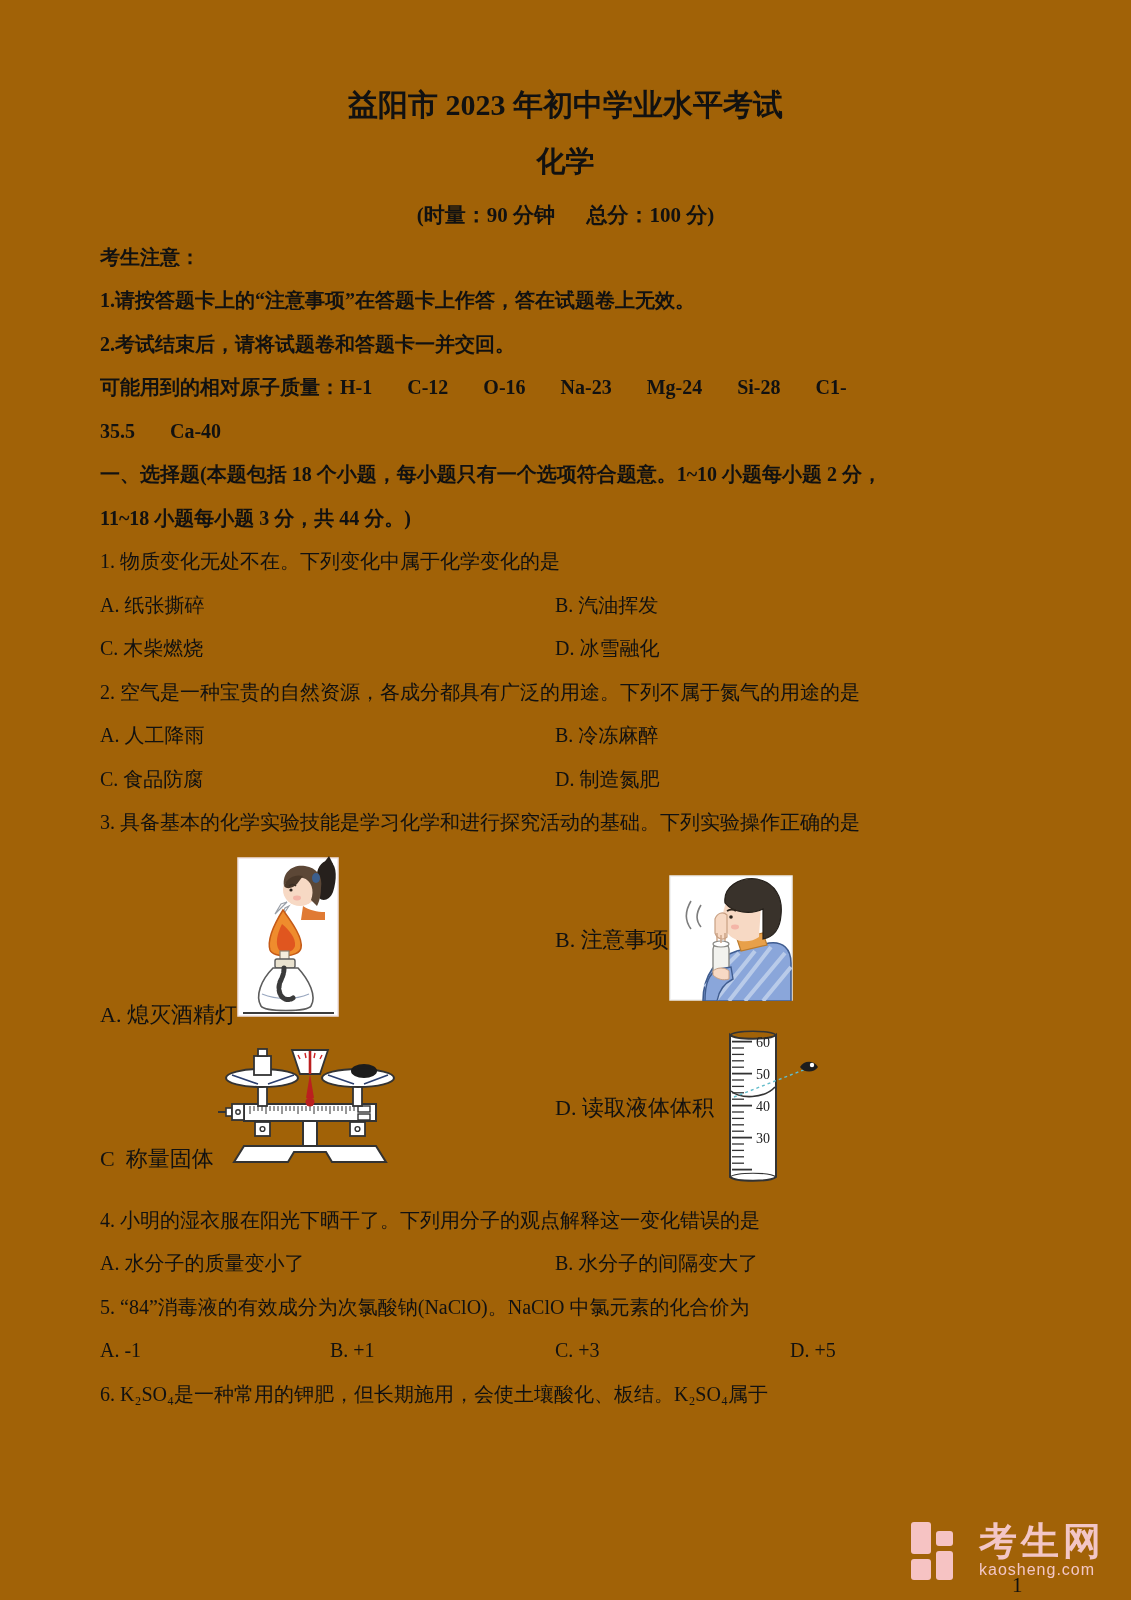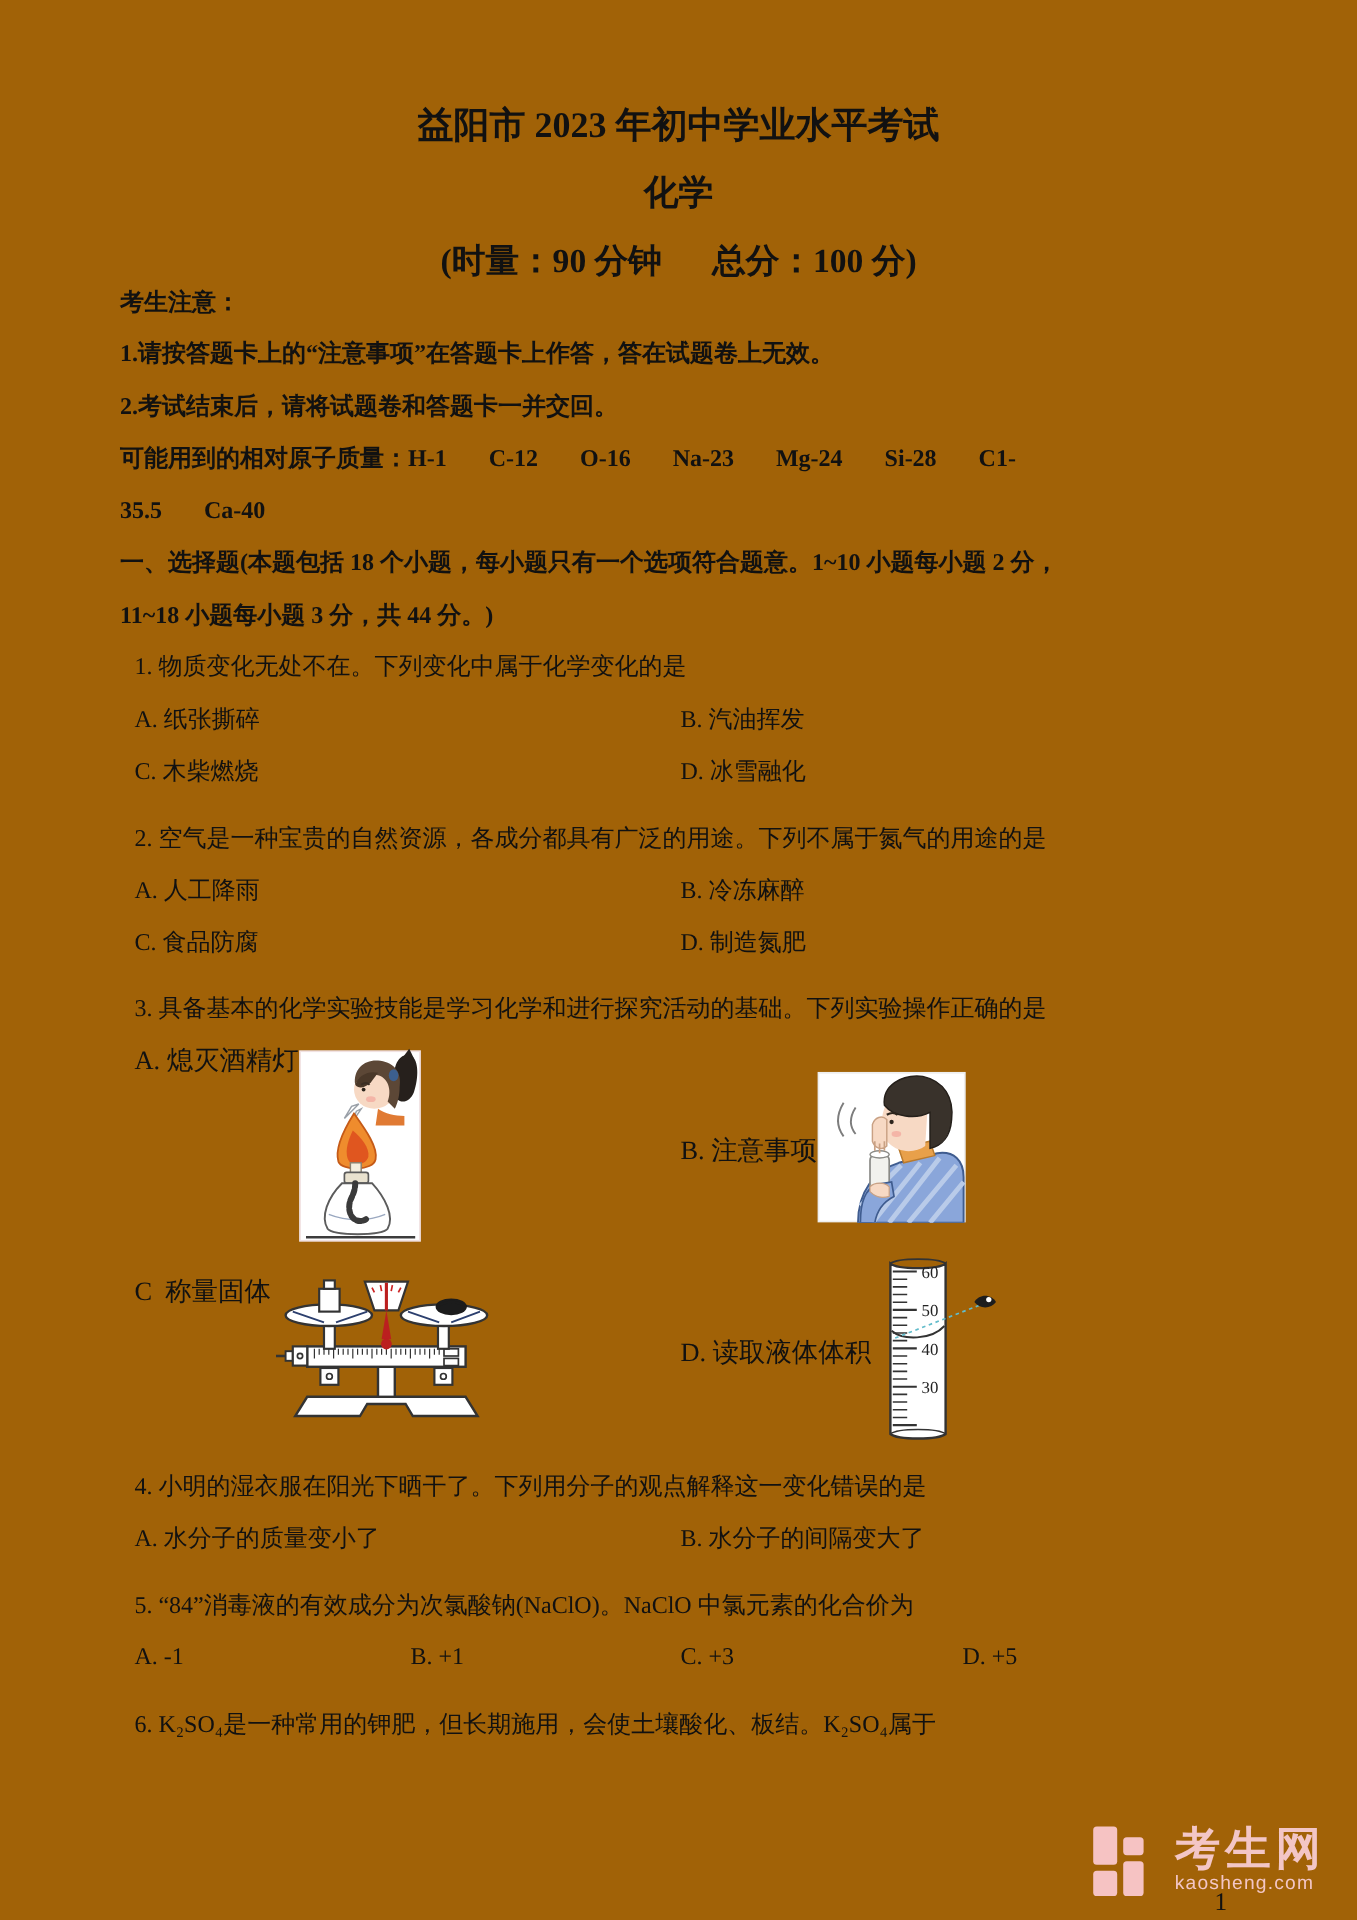--- a/index.html
+++ b/index.html
@@ -29,24 +29,24 @@
     line-height: 1.1;
   }
   .subject-title {
     font-size: 29px;
     font-weight: 700;
     text-align: center;
     margin: 0 0 26px 0;
     line-height: 1.1;
   }
   .meta-line {
-    font-size: 28px;
+    font-size: 21px;
     font-weight: 700;
     text-align: center;
-    margin: 0 0 6px 0;
+    margin: 0 0 19px 0;
     line-height: 1.1;
   }
   p.line {
     font-size: 20px;
     line-height: 23px;
     margin: 0 0 20.5px 0;
   }
   p.bold { font-weight: 700; }
   .opt-grid2 {
     display: grid;
@@ -55,27 +55,27 @@
   .opt-grid4 {
     display: grid;
     grid-template-columns: 230px 225px 235px 1fr;
   }
   .opt-grid2 p.line, .opt-grid4 p.line { margin-bottom: 20.5px; }
   .illus-row {
     display: flex;
     align-items: center;
     margin: 4px 0 2px 0;
   }
-  .illus-cell-a { width: 455px; display:flex; align-items:flex-start; }
+  .illus-cell-a { width: 455px; display:flex; align-items:flex-end; }
   .illus-cell-b { flex: 1; display:flex; align-items:center; }
   .illus-label { font-size: 22px; line-height: 23px; white-space: pre-wrap; }
   .illus-box { display:inline-block; }
   .row1 { height: 170px; }
   .row2 { height: 158px; margin-bottom: 22px; }
-  .q-block { margin: 12px; }
+  .q-block { margin: 0; }
   
   .watermark {
     position: absolute;
     right: 26px;
     bottom: 20px;
     display: flex;
     align-items: flex-start;
     gap: 20px;
   }
   .wm-mark { position: relative; width: 48px; height: 58px; }

